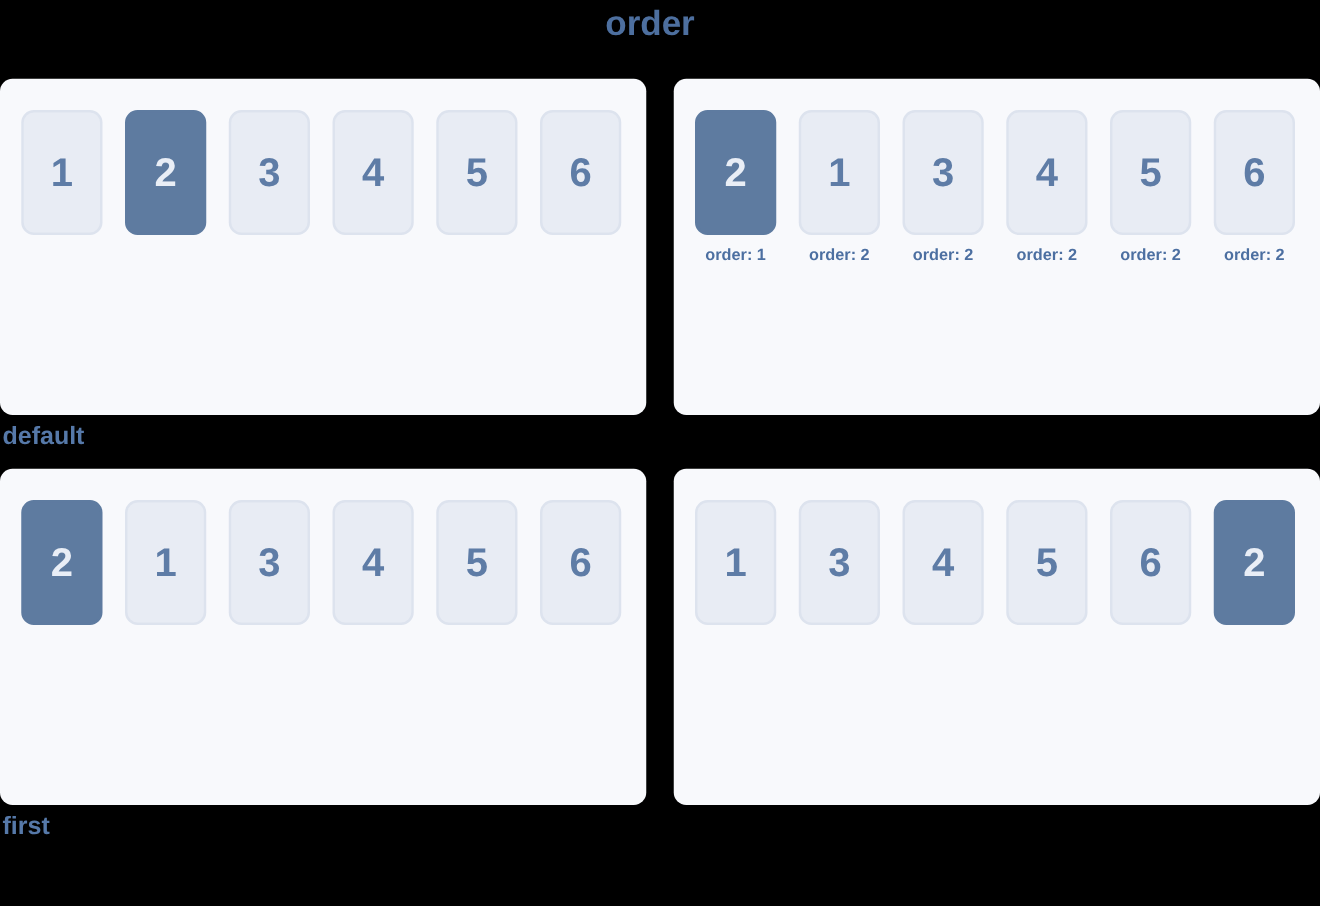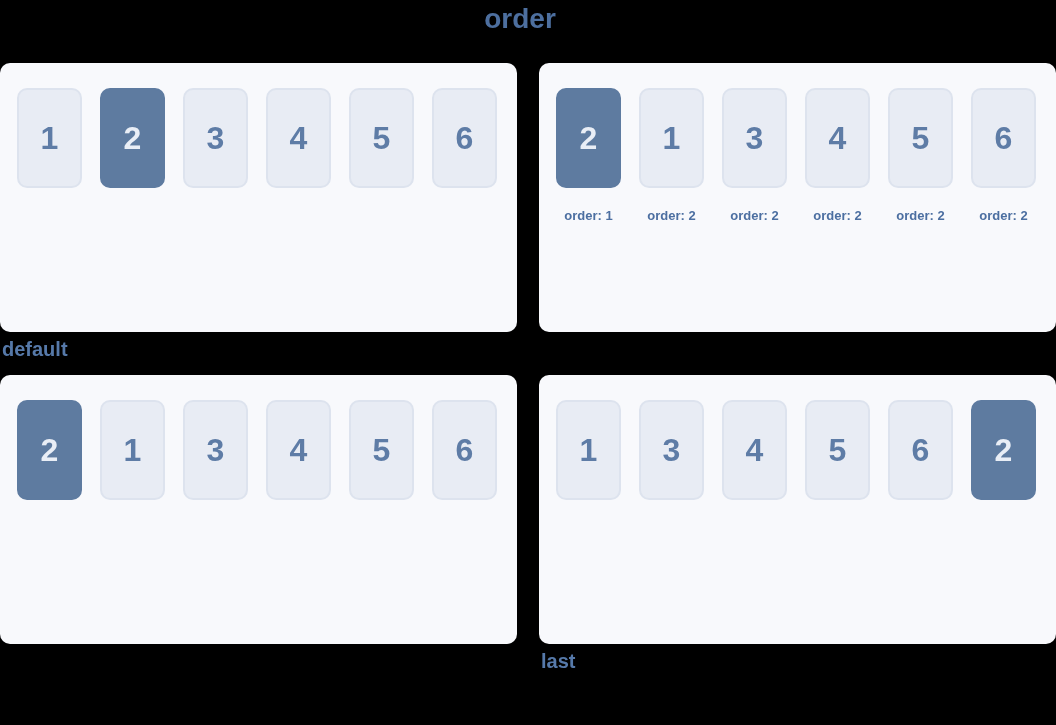--- a/index.html
+++ b/index.html
@@ -58,21 +58,21 @@
     font-size: 32px;
     font-weight: 600;
     color: var(--box-text, #5e7ca6);
   }
   .box.hl {
     background: var(--highlight-bg, #5e7ba0);
     border-color: var(--highlight-bg, #5e7ba0);
     color: var(--highlight-text, #e9eef6);
   }
   .order-label {
-    margin-top: 20px;
+    margin-top: 8px;
     font-size: 13px;
     line-height: 15px;
     font-weight: 700;
     color: var(--order-label-text, #4c6fa1);
   }
   .caption {
     margin: 8px 0 0 2px;
     font-size: 20px;
     line-height: 18px;
     font-weight: 700;
@@ -161,42 +161,42 @@
               <div class="box">4</div>
             </div>
             <div class="item">
               <div class="box">5</div>
             </div>
             <div class="item">
               <div class="box">6</div>
             </div>
           </div>
       </div>
-    </div>
-
-    <div class="cell">
-      <div class="panel">
-        <div class="boxes">
-            <div class="item">
-              <div class="box">1</div>
-            </div>
-            <div class="item">
-              <div class="box">3</div>
-            </div>
-            <div class="item">
-              <div class="box">4</div>
-            </div>
-            <div class="item">
-              <div class="box">5</div>
-            </div>
-            <div class="item">
-              <div class="box">6</div>
-            </div>
-            <div class="item">
-              <div class="box hl">2</div>
-            </div>
-          </div>
-      </div>
-      <div class="caption">last</div>
+      <div class="caption">first</div>
+    </div>
+
+    <div class="cell">
+      <div class="panel">
+        <div class="boxes">
+            <div class="item">
+              <div class="box">1</div>
+            </div>
+            <div class="item">
+              <div class="box">3</div>
+            </div>
+            <div class="item">
+              <div class="box">4</div>
+            </div>
+            <div class="item">
+              <div class="box">5</div>
+            </div>
+            <div class="item">
+              <div class="box">6</div>
+            </div>
+            <div class="item">
+              <div class="box hl">2</div>
+            </div>
+          </div>
+      </div>
     </div>
 
   </div>
 </div>
 
 </body></html>

